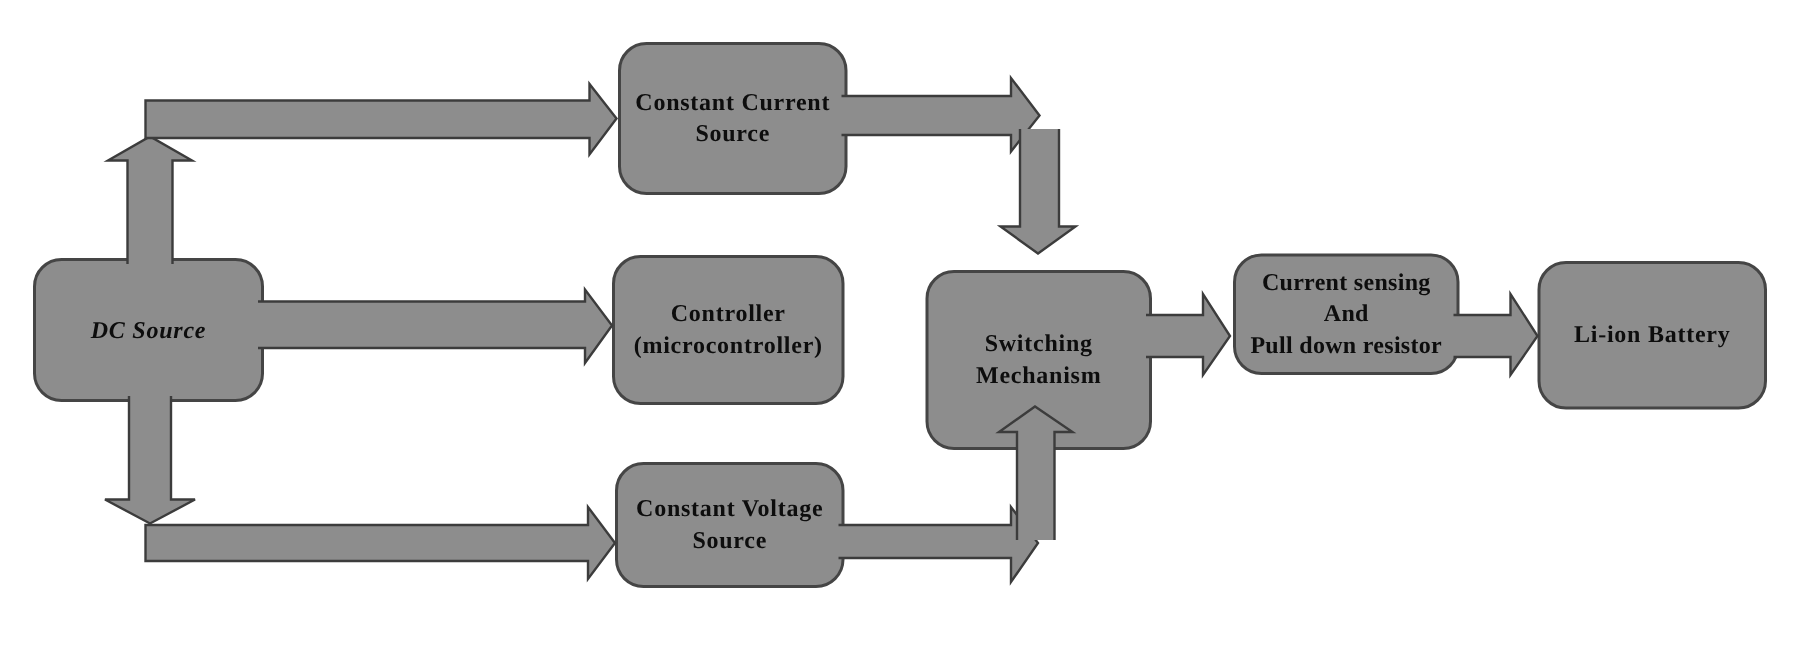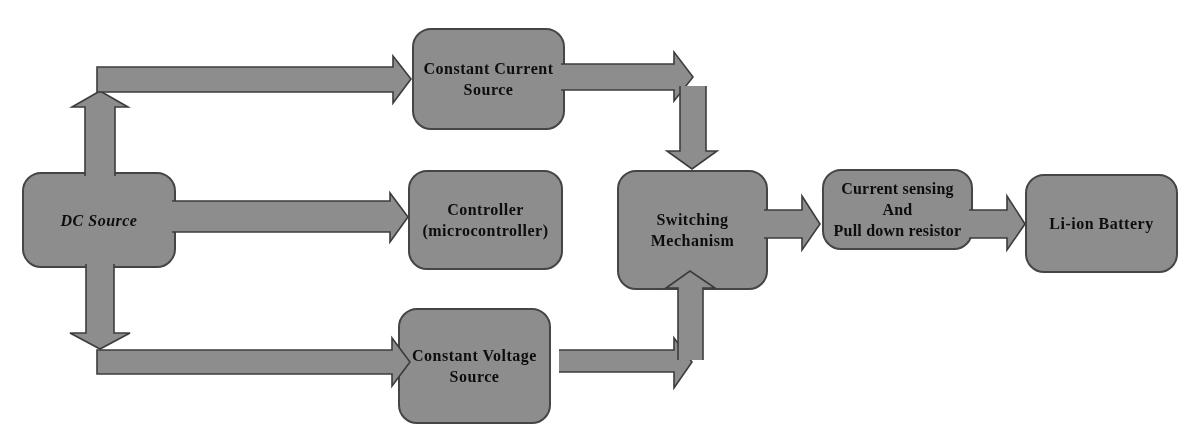--- a/index.html
+++ b/index.html
@@ -39,24 +39,24 @@
     color:var(--text-color);
     font-weight:bold;
     font-size:16px;
     letter-spacing:0.5px;
     line-height:21px;
   }
   .node span{white-space:pre-line;display:block;width:100%;}
   .n-dc  {left:22px;  top:172px; width:154px; height:96px;font-style:italic;}
   .n-ccs {left:412px; top:28px;  width:153px; height:102px;}
   .n-ctrl{left:408px; top:170px; width:155px; height:100px;}
-  .n-sm  {left:617px; top:170px; width:151px; height:120px;}
+  .n-sm  {left:617px; top:180px; width:151px; height:120px;}
   .n-cs  {left:822px; top:169px; width:151px; height:81px; letter-spacing:0.2px;}
   .n-bat {left:1025px;top:174px; width:153px; height:99px;}
-  .n-cvs {left:398px; top:308px; width:153px; height:116px;}
+  .n-cvs {left:410px; top:308px; width:153px; height:84px;}
 </style>
 </head>
 <body>
 
 <div class="stage">
 
   <svg class="arrows" viewBox="0 0 1200 439" aria-hidden="true">
 
     <path class="arrow" d="M85,176 L85,107 L72,107 L100,91 L128,107 L115,107 L115,176"></path>
     <path class="arrow" d="M97,67 L393,67 L393,56 L411,79 L393,103 L393,92 L97,92 Z"></path>

